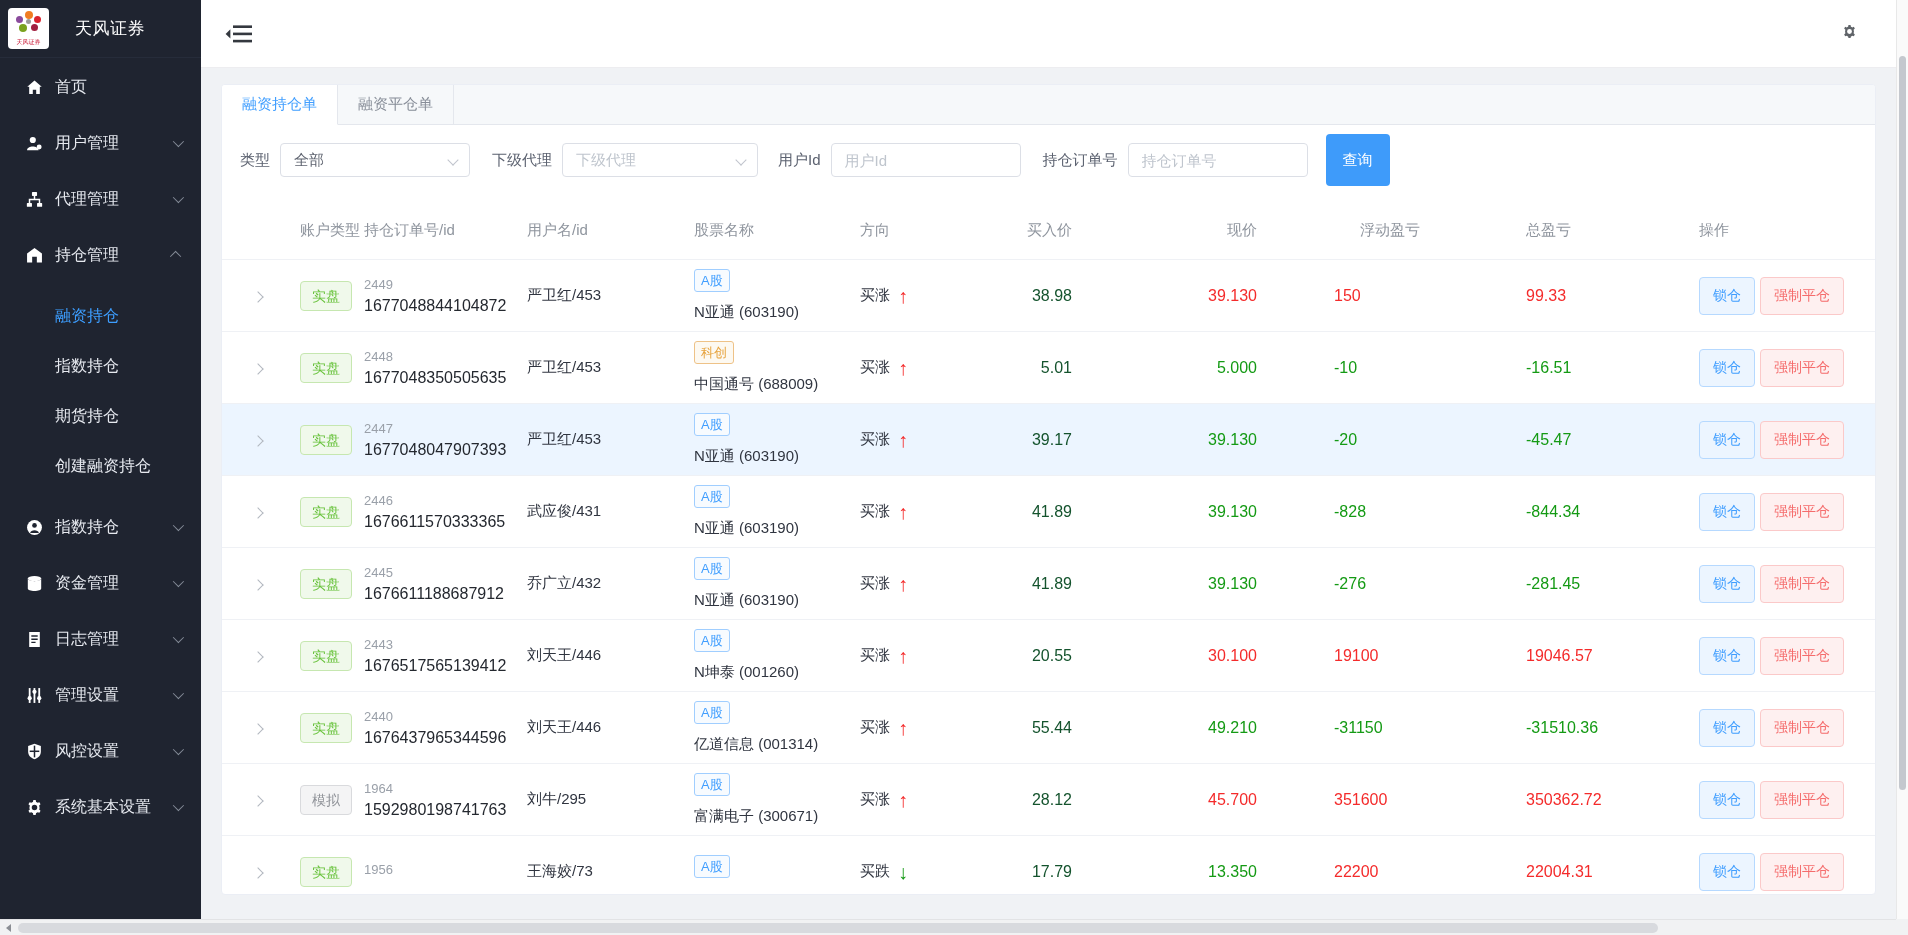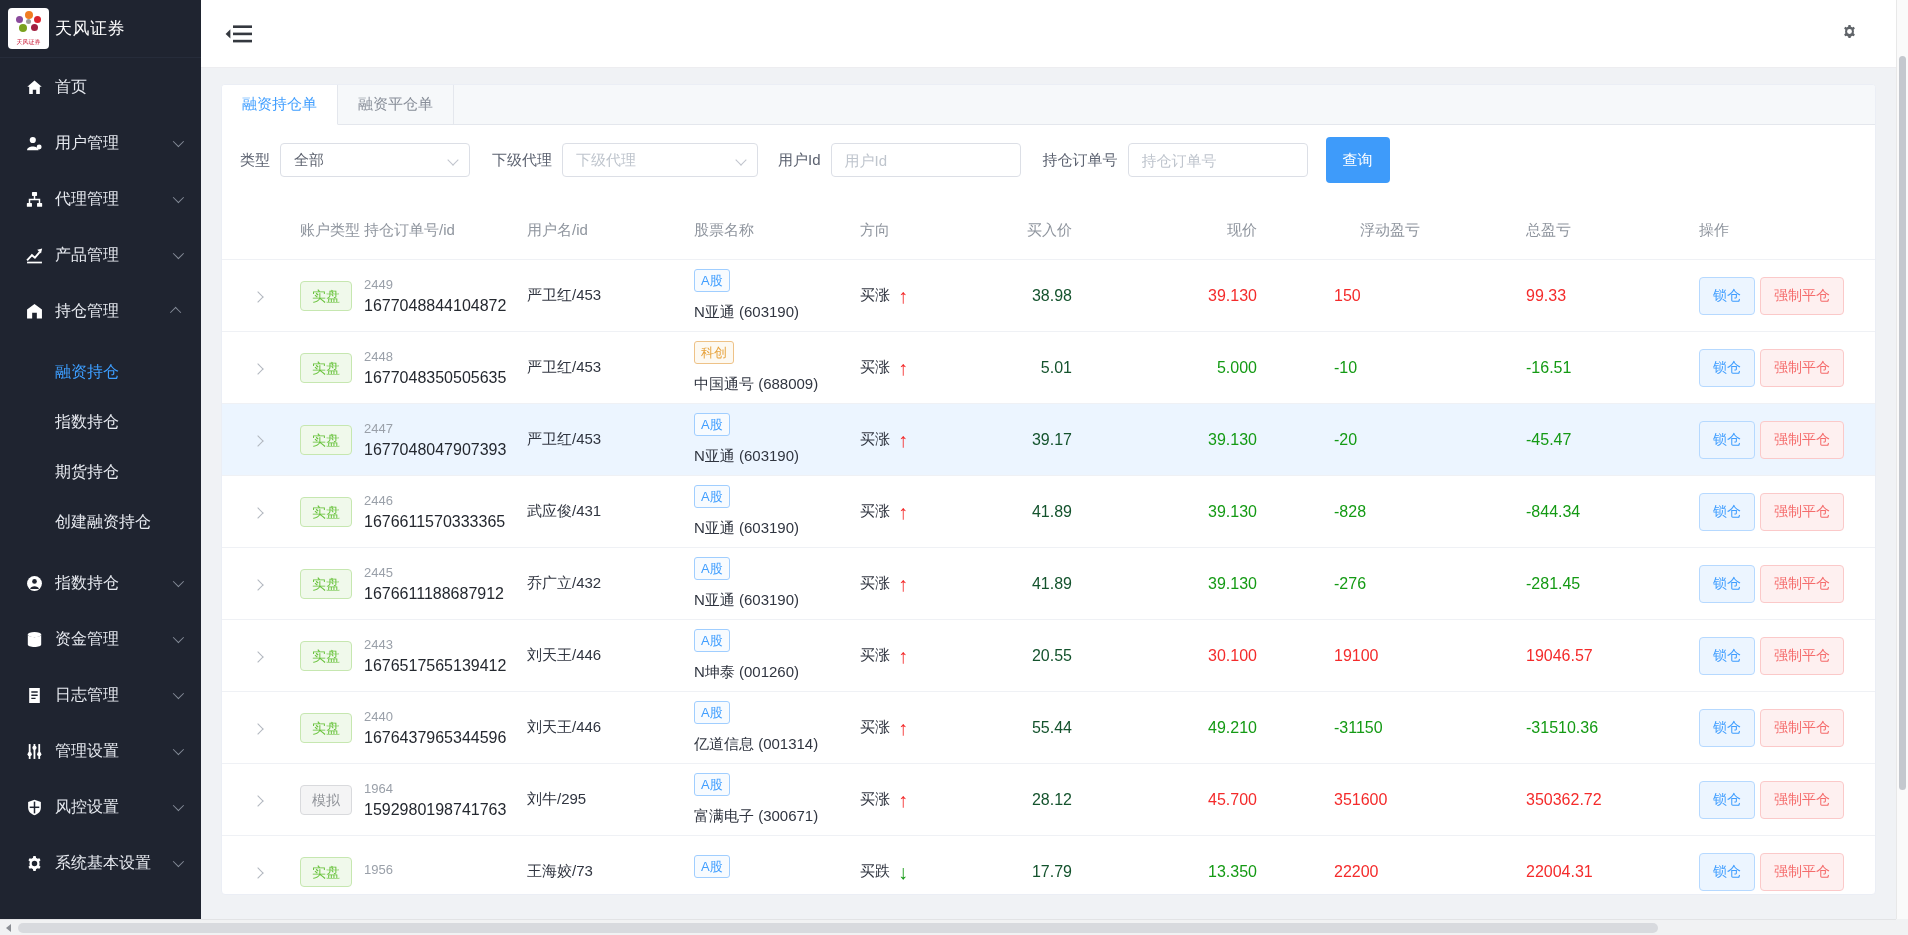--- a/index.html
+++ b/index.html
@@ -1,21 +1,21 @@
 <!DOCTYPE html>
 <html><head>
 <meta charset="utf-8">
 <style>
 *{margin:0;padding:0;box-sizing:border-box}
 html,body{width:1908px;height:935px;overflow:hidden;font-family:"Liberation Sans","DejaVu Sans",sans-serif;background:#f0f2f5}
 .app{position:relative;width:1908px;height:935px;overflow:hidden}
 
 
 .sidebar{position:absolute;left:0;top:0;width:201px;height:919px;background:#1f2430;z-index:3;overflow:hidden}
-.brand{display:flex;align-items:center;gap:6px;height:58px;padding:0 8px;border-bottom:1px solid #262c3a}
+.brand{display:flex;align-items:center;gap:26px;height:58px;padding:0 8px;border-bottom:1px solid #262c3a}
 .logo{width:41px;height:41px;background:#fff;border-radius:4px;position:relative;flex:none}
 .logo .dot{position:absolute;border-radius:50%}
 .logo-caption{position:absolute;bottom:2px;left:0;right:0;text-align:center;font-size:6px;color:#c8102e;white-space:nowrap}
 .brand-name{color:#fff;font-size:17px;letter-spacing:.5px}
 .side-nav{padding-top:1px}
 .nav-item{display:flex;align-items:center;height:56px;padding:0 20px 0 26px;color:#e6e9ef;font-size:16px;cursor:pointer}
 .s-icon{width:17px;height:17px;margin-right:12px;flex:none}
 .s-icon svg{width:100%;height:100%;fill:#fff}
 .s-chev{margin-left:auto;width:8px;height:8px;border-right:1.5px solid #848b97;border-bottom:1.5px solid #848b97;transform:rotate(45deg) translateY(-2px)}
 .s-chev.up{transform:rotate(225deg) translateY(-2px)}
@@ -39,21 +39,21 @@
 
 .filters{display:flex;align-items:center;height:76px;padding:18px 0 24px 18px;flex:none}
 .flabel{font-size:15px;color:#5c6270;margin-right:10px;white-space:nowrap}
 .sel{position:relative;width:190px;height:34px;border:1px solid #dcdfe6;border-radius:4px;background:#fff;display:flex;align-items:center;padding:0 30px 0 13px;cursor:pointer}
 .sel .sel-val{font-size:15px;color:#5f6470}
 .sel .sel-val.ph{color:#bfc5cd}
 .sel-arrow{position:absolute;right:12px;top:12px;width:8px;height:8px;border-right:1.4px solid #c0c4cc;border-bottom:1.4px solid #c0c4cc;transform:rotate(45deg)}
 .tinput{width:190px;height:34px;border:1px solid #dcdfe6;border-radius:4px;padding:0 13px;font-size:15px;color:#606266;outline:none;font-family:inherit}
 .tinput::placeholder{color:#bfc5cd}
 .gap22{margin-left:22px}.gap20{margin-left:20px}
-.btn-primary{margin-left:18px;height:46px;padding:0 17px;background:#3e9bfa;color:#fff;border:none;border-radius:4px;font-size:15px;cursor:pointer;font-family:Liberation Sans, sans-serif}
+.btn-primary{margin-left:18px;height:52px;padding:0 17px;background:#3e9bfa;color:#fff;border:none;border-radius:4px;font-size:15px;cursor:pointer;font-family:Liberation Sans, sans-serif}
 
 
 .thead,.trow{display:grid;grid-template-columns:78px 64px 163px 167px 166px 137px 75px 185px 263px 167px 1fr;align-items:center}
 .thead{height:58px;flex:none;color:#8f959e;font-size:15px;font-weight:500;line-height:1.5}
 .tbody{height:637px;overflow:hidden}
 .trow{height:72px;border-top:1px solid #eff1f5}
 .trow.hl{background:#ecf5ff}
 .cell{min-width:0}
 .c-expand{padding-left:32px}
 .row-chev{display:inline-block;width:8px;height:8px;border-top:1.5px solid #b2b7bf;border-right:1.5px solid #b2b7bf;transform:rotate(45deg);cursor:pointer}
@@ -139,29 +139,20 @@
               <rect x="5.6" y="1" width="4.8" height="3.6" rx=".6"></rect>
               <rect x="0.8" y="11.3" width="4.8" height="3.6" rx=".6"></rect>
               <rect x="10.4" y="11.3" width="4.8" height="3.6" rx=".6"></rect>
               <path d="M7.3 4.6 H8.7 V7.2 H13.4 V11.3 H12 V8.6 H4 V11.3 H2.6 V7.2 H7.3 Z"></path>
             </svg></span>
     <span>代理管理</span>
     <span class="s-chev"></span>
   </div>
         <div class="nav-item">
     <span class="s-icon"><svg viewBox="0 0 16 16">
-              <path d="M1 12.6 5.6 7.7 8.4 10.1 13 4.7" fill="none" stroke="#fff" stroke-width="1.8"></path>
-              <path d="M10.6 2.6 15.2 1.4 14.1 6 Z"></path>
-              <rect x="1" y="13.8" width="14" height="1.6"></rect>
-            </svg></span>
-    <span>产品管理</span>
-    <span class="s-chev"></span>
-  </div>
-        <div class="nav-item">
-    <span class="s-icon"><svg viewBox="0 0 16 16">
               <path fill-rule="evenodd" d="M8 1 15 6.2 V14.6 H1 V6.2 Z M5.8 9.2 H10.2 V14.6 H5.8 Z"></path>
             </svg></span>
     <span>持仓管理</span>
     <span class="s-chev up"></span>
   </div>
         <div class="submenu">
           <div class="sub-item active">
     <span>融资持仓</span>
   </div>
           <div class="sub-item">

